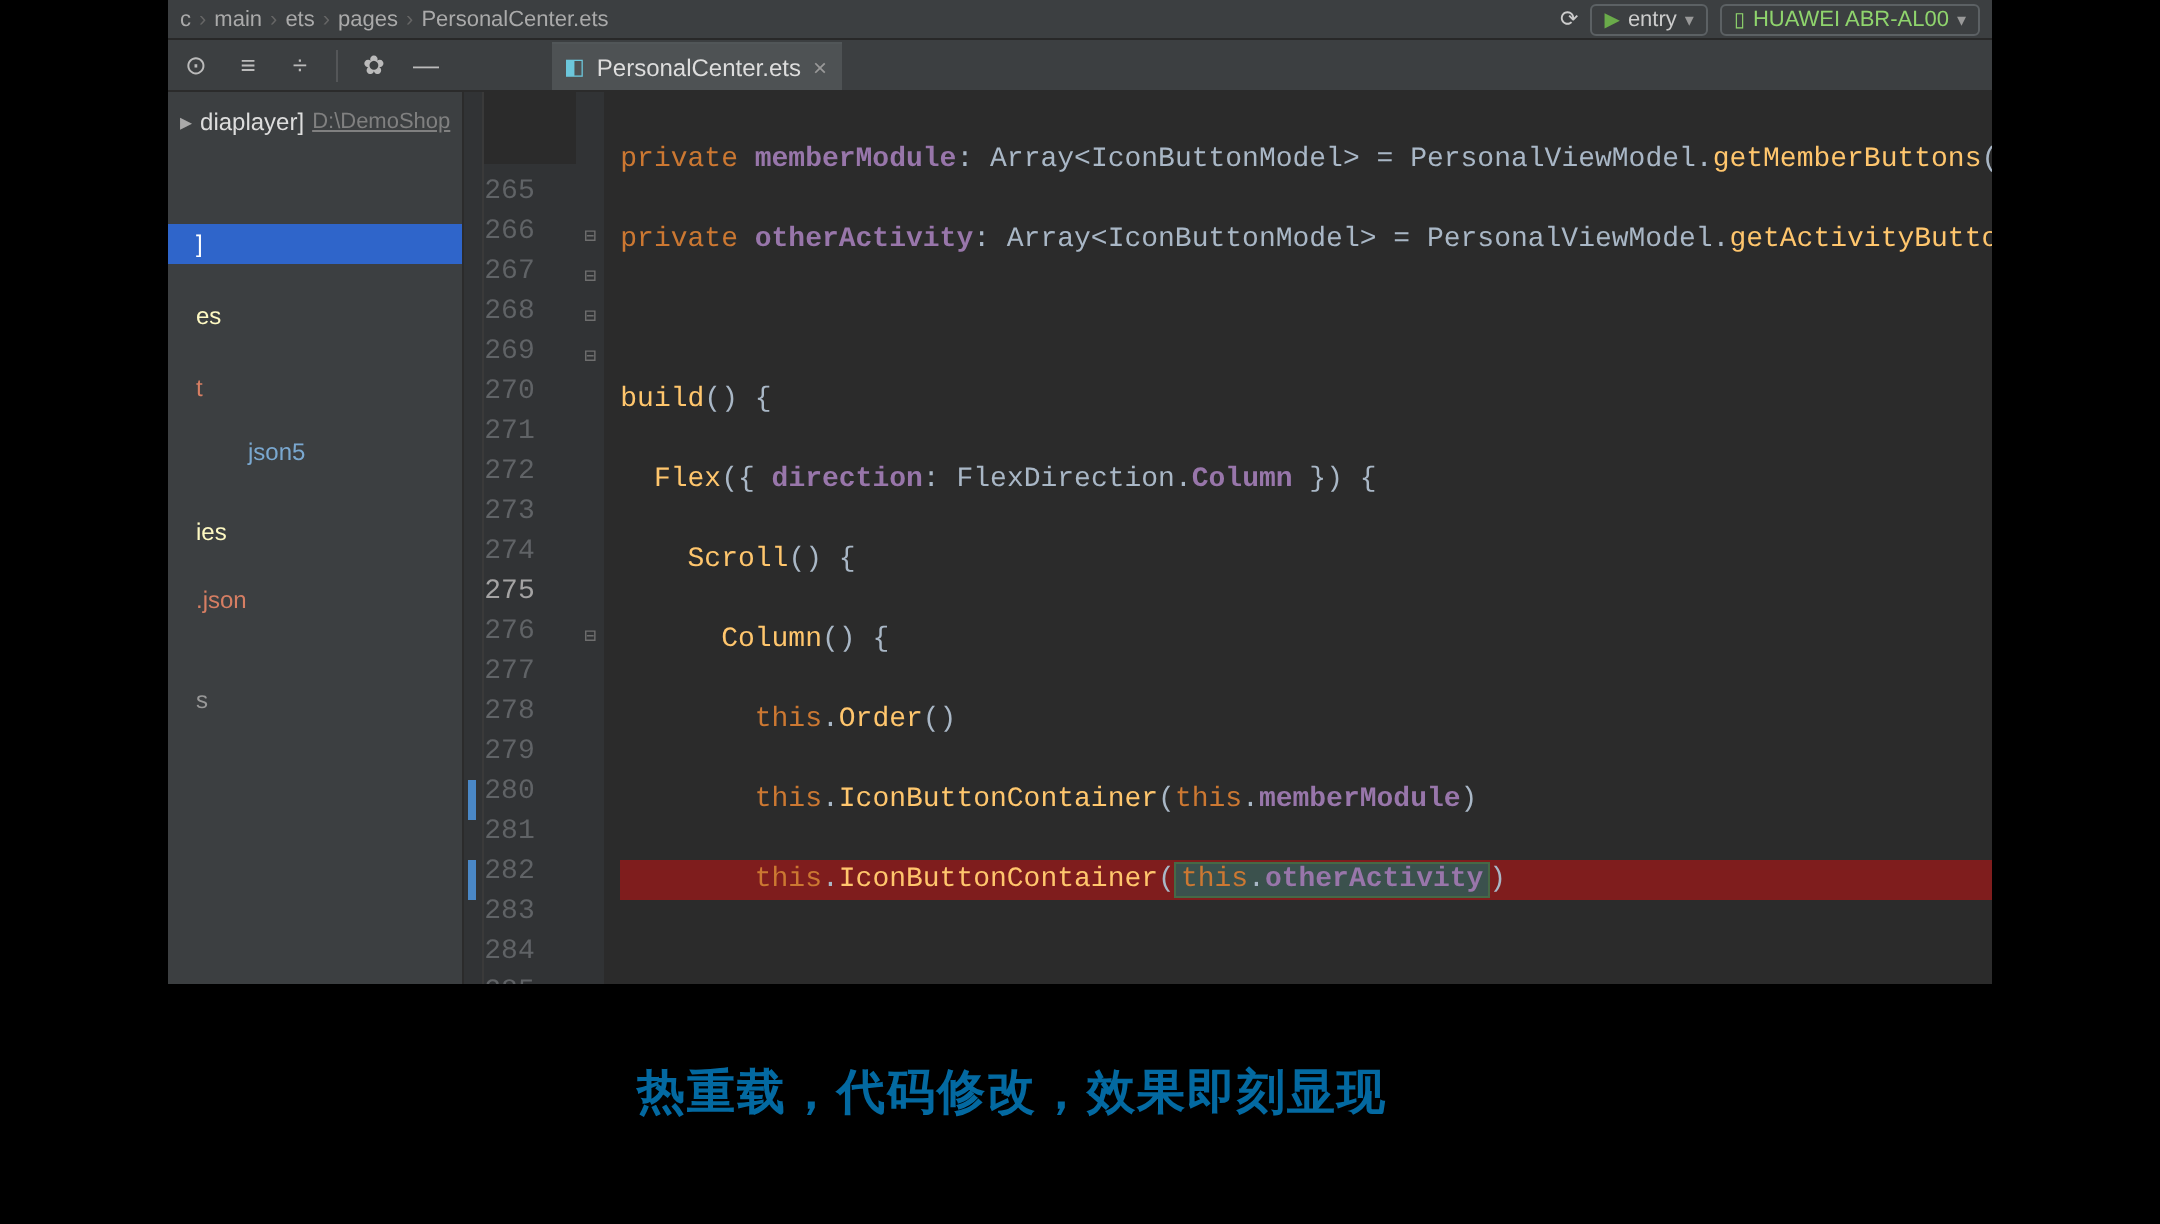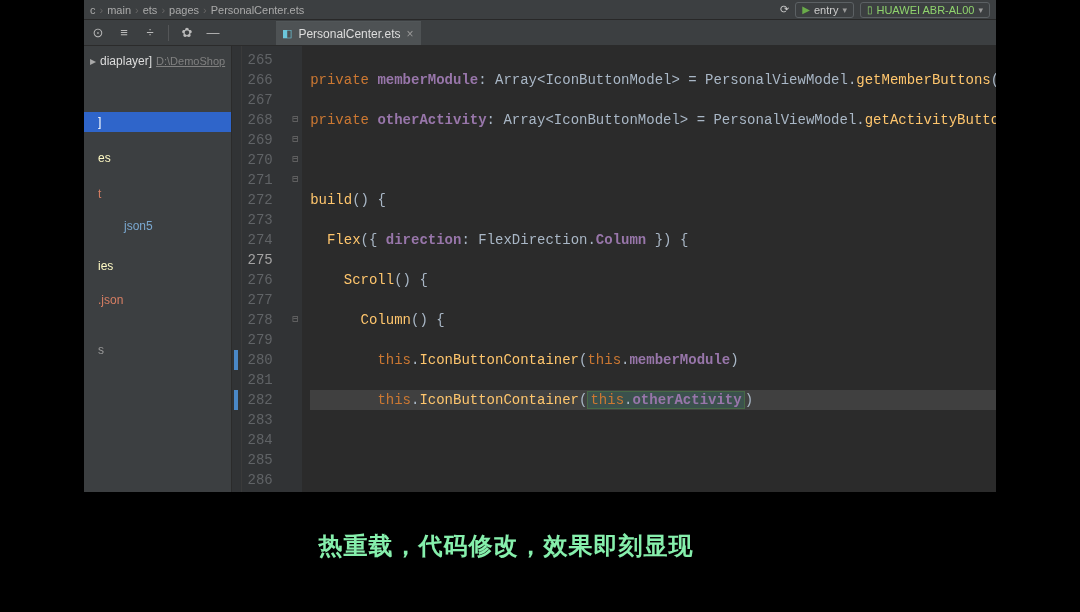--- a/index.html
+++ b/index.html
@@ -108,23 +108,24 @@
     line-height: 20px;
   }
   .mini-gutter {
     width: 10px;
     background: #313335;
     border-right: 1px solid #3a3a3a;
   }
   .gutter {
     width: 46px;
     background: #313335;
-    text-align: center;
+    text-align: left;
     color: #606366;
     padding: 4px 10px 0 0;
+    margin-top: 36px;
   }
   .gutter .ln { height: 20px; }
   .fold-col {
     width: 14px;
     background: #313335;
     padding-top: 4px;
   }
   .fold-mark {
     height: 20px;
     display: flex;
@@ -144,21 +145,21 @@
   .code-line.hl-streak::before {
     content: "";
     position: absolute;
     left: -76px;
     top: 0;
     width: 4px;
     height: 100%;
     background: #4a88c7;
   }
   .code-line.current {
-    background: #404040;
+    background: #7f1d1d;
   }
   .code-line.current::before {
     content: "";
     position: absolute;
     left: -76px;
     top: 0;
     width: 4px;
     height: 100%;
     background: #4a88c7;
   }
@@ -172,21 +173,21 @@
     background: #3b514d;
     border: 1px solid #466946;
     padding: 0 2px;
   }
   .caption {
     position: absolute;
     left: 0;
     width: 1012px;
     top: 530px;
     text-align: center;
-    color: #86efac;
+    color: #0369a1;
     font-size: 24px;
     font-weight: 600;
     letter-spacing: 1px;
     font-family: "Microsoft YaHei", "PingFang SC", sans-serif;
   }
 </style>
 </head>
 <body>
 
 <div class="ide">
@@ -312,20 +313,21 @@
           <div class="fold-mark"></div>
         </div>
       <div class="code-area">
 <div class="code-line"><span class="kw">private</span> <span class="prop">memberModule</span>: <span class="type">Array</span>&lt;<span class="type">IconButtonModel</span>&gt; = <span class="type">PersonalViewModel</span>.<span class="fn">getMemberButtons</span>();</div>
 <div class="code-line"><span class="kw">private</span> <span class="prop">otherActivity</span>: <span class="type">Array</span>&lt;<span class="type">IconButtonModel</span>&gt; = <span class="type">PersonalViewModel</span>.<span class="fn">getActivityButtons</span>();</div>
 <div class="code-line"></div>
 <div class="code-line"><span class="fn">build</span>() <span class="brace">{</span></div>
 <div class="code-line">  <span class="fn">Flex</span>({ <span class="prop">direction</span>: <span class="type">FlexDirection</span>.<span class="prop">Column</span> }) <span class="brace">{</span></div>
 <div class="code-line">    <span class="fn">Scroll</span>() <span class="brace">{</span></div>
 <div class="code-line">      <span class="fn">Column</span>() <span class="brace">{</span></div>
+<div class="code-line">        <span class="this">this</span>.<span class="fn">Order</span>()</div>
 <div class="code-line hl-streak">        <span class="this">this</span>.<span class="fn">IconButtonContainer</span>(<span class="this">this</span>.<span class="prop">memberModule</span>)</div>
 <div class="code-line current">        <span class="this">this</span>.<span class="fn">IconButtonContainer</span>(<span class="param-box"><span class="this">this</span>.<span class="prop">otherActivity</span></span>)</div>
 
 
 
 
 
 
 
 

